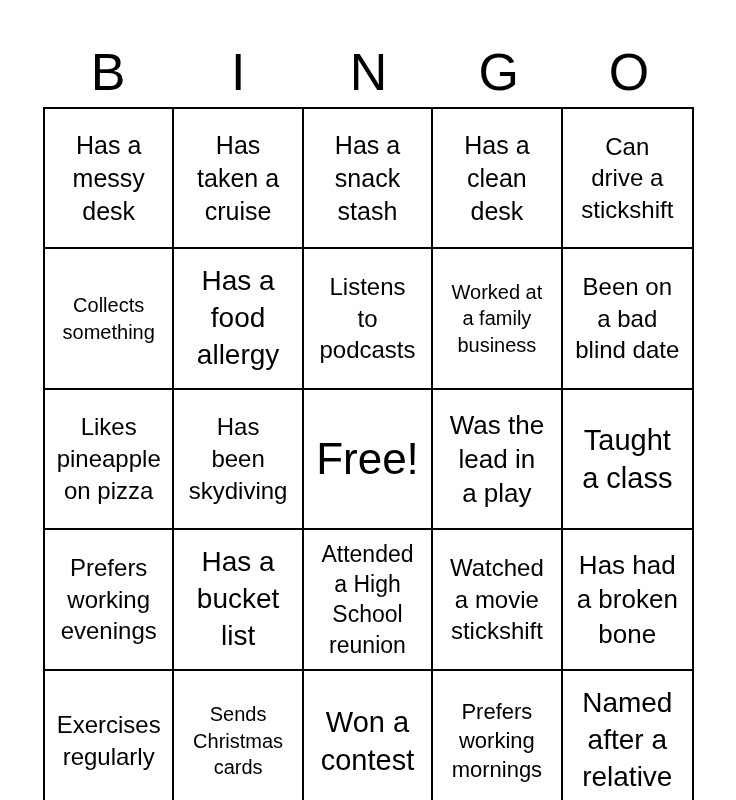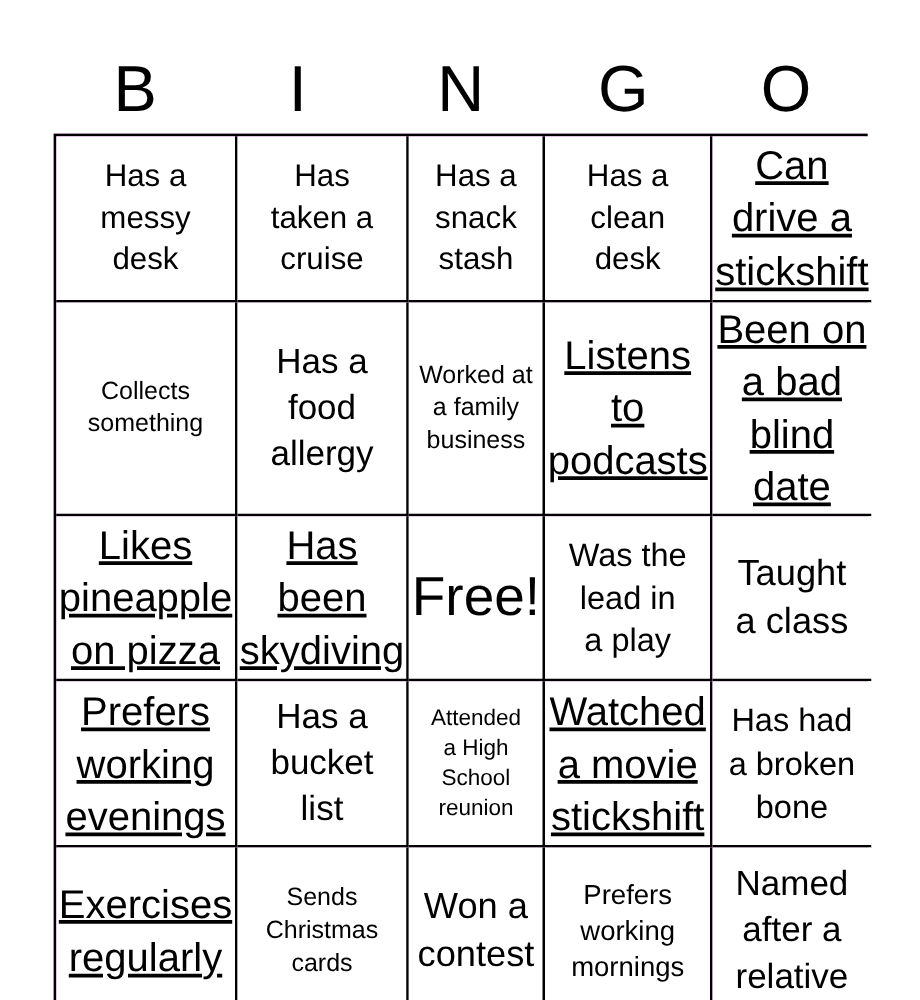--- a/index.html
+++ b/index.html
@@ -52,24 +52,24 @@
     justify-content: center;
     text-align: center;
     white-space: pre-line;
     padding: 0 2px;
     line-height: 1.32;
     cursor: pointer;
     background: #ffffff;
   }
   .cell:nth-child(5n) { border-right: none; }
   .cell:nth-child(n+21) { border-bottom: none; }
-  .fs19 { font-size: 18px; }
+  .fs19 { font-size: 23px; }
   .fs20 { font-size: 20px; }
   .fs22 { font-size: 22px; }
-  .fs24 { font-size: 32px; text-decoration: underline; }
+  .fs24 { font-size: 24px; }
   .fs25 { font-size: 25px; }
   .fs26 { font-size: 26px; }
   .fs28 { font-size: 28px; }
   .fs30 { font-size: 29px; }
   .fs36 { font-size: 44px; line-height: 1.1; }
 </style>
 </head>
 <body>
 
 <div class="page">
@@ -97,26 +97,26 @@
 desk</div>
     <div class="cell fs24">Can
 drive a
 stickshift</div>
 
     <div class="cell fs20">Collects
 something</div>
     <div class="cell fs28">Has a
 food
 allergy</div>
+    <div class="cell fs24">Listens
+to
+podcasts</div>
     <div class="cell fs20">Worked at
 a family
 business</div>
-    <div class="cell fs24">Listens
-to
-podcasts</div>
     <div class="cell fs24">Been on
 a bad
 blind date</div>
 
     <div class="cell fs24">Likes
 pineapple
 on pizza</div>
     <div class="cell fs24">Has
 been
 skydiving</div>

